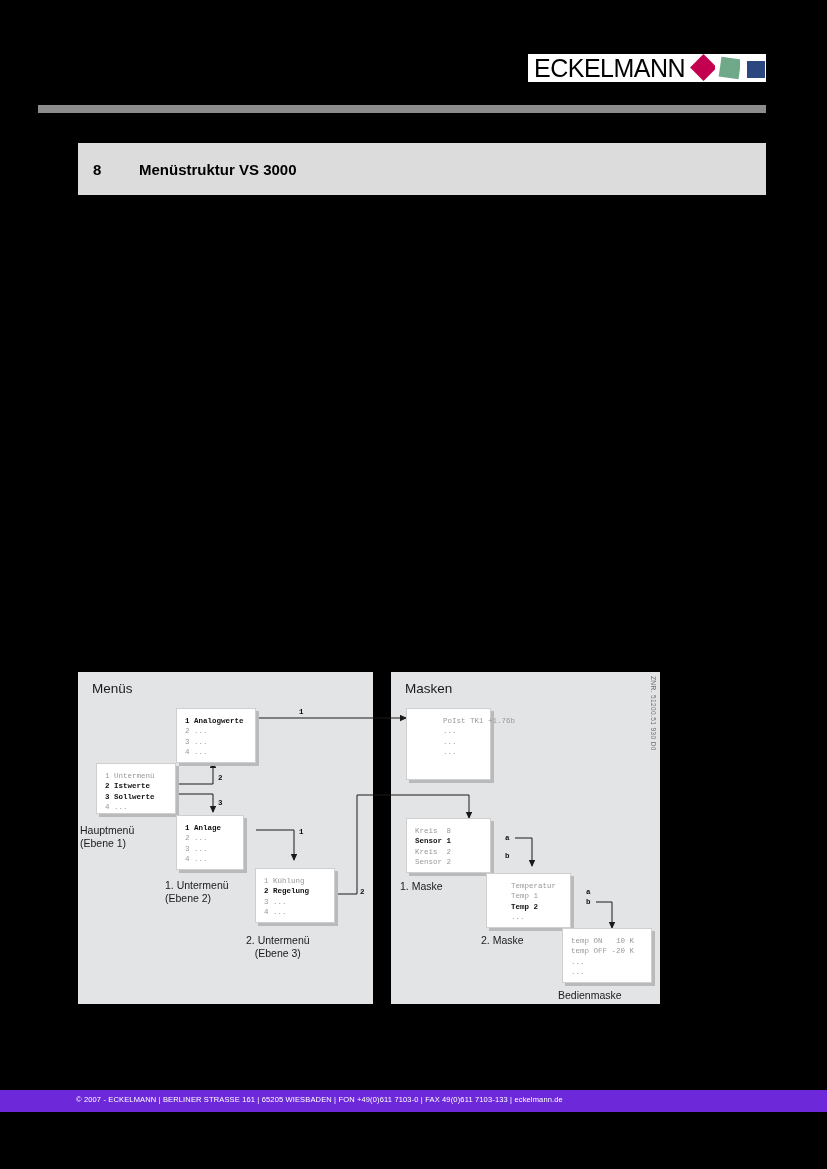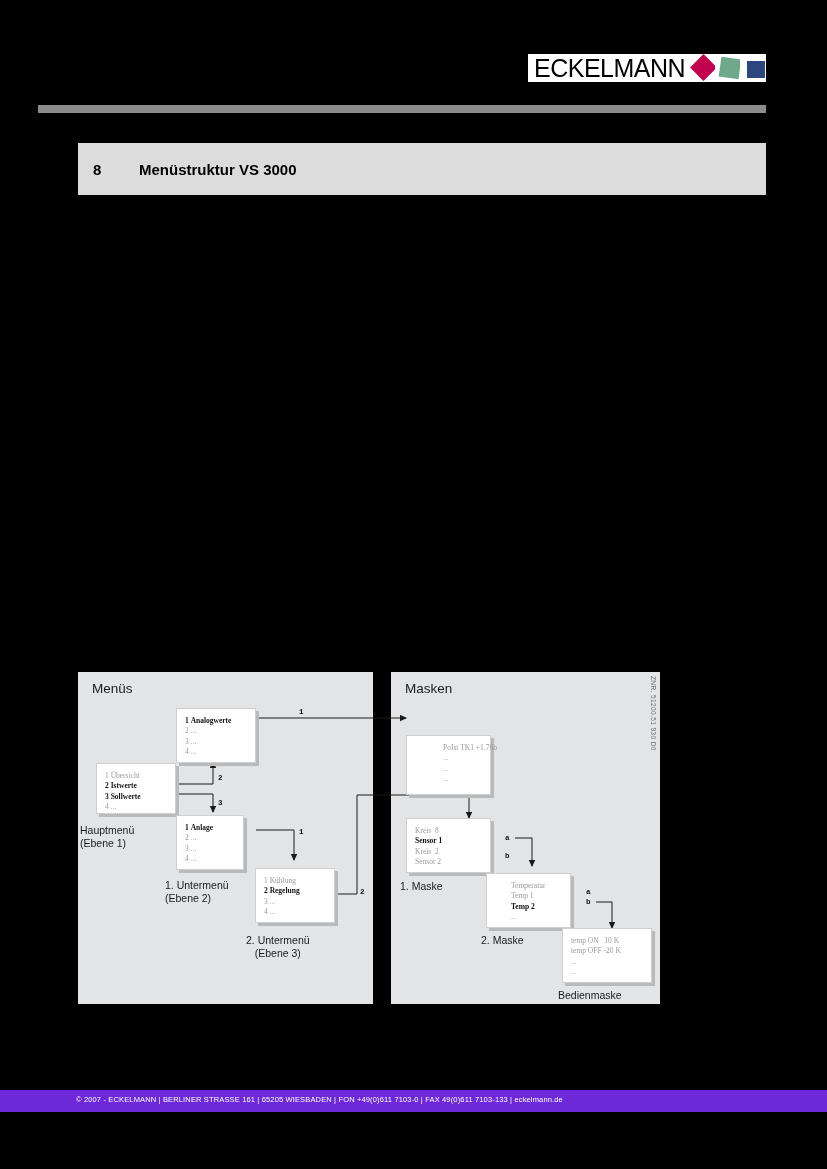--- a/index.html
+++ b/index.html
@@ -32,21 +32,21 @@
   
   #diagram{position:absolute;left:0;top:0;width:827px;height:1169px;}
   .panel{position:absolute;background:#e3e4e6;}
   #panel-left{left:78px;top:672px;width:295px;height:332px;}
   #panel-right{left:391px;top:672px;width:269px;height:332px;}
   .panel-title{position:absolute;font-size:13.5px;color:#1a1a1a;}
 
   
   .mbox{position:absolute;background:#ffffff;border:1px solid #cfcfcf;
         box-shadow:3px 3px 0 0 #b9babc;box-sizing:border-box;
-        font-family:Liberation Serif, serif;font-size:7.5px;line-height:10.3px;
+        font-family:Liberation Mono, monospace;font-size:7.5px;line-height:10.3px;
         padding:7px 0 0 8px;color:#9a9a9a;}
   .mbox .b{color:#111;font-weight:bold;}
   .mbox .l{white-space:pre;}
 
   .cap{position:absolute;font-size:10.5px;color:#1a1a1a;line-height:13px;}
 
   
   #wires{position:absolute;left:0;top:0;width:827px;height:1169px;overflow:visible;}
   .lbl{position:absolute;font-family:"Liberation Mono",monospace;font-size:7.5px;
        font-weight:bold;color:#111;}
@@ -131,21 +131,21 @@
   <div class="lbl" style="left:586px;top:898px;">b</div>
 
   <div class="mbox" id="box-analogwerte" style="left:176px;top:708px;width:80px;height:55px;">
     <div class="l"><span class="b">1</span> <span class="b">Analogwerte</span></div>
     <div class="l"><span>2</span> <span>...</span></div>
     <div class="l"><span>3</span> <span>...</span></div>
     <div class="l"><span>4</span> <span>...</span></div>
   </div>
 
   <div class="mbox" id="box-hauptmenu" style="left:96px;top:763px;width:80px;height:51px;">
-    <div class="l"><span>1</span> <span>Übersicht</span></div>
+    <div class="l"><span>1</span> <span>Untermenü</span></div>
     <div class="l"><span class="b">2</span> <span class="b">Istwerte</span></div>
     <div class="l"><span class="b">3</span> <span class="b">Sollwerte</span></div>
     <div class="l"><span>4</span> <span>...</span></div>
   </div>
   <div class="cap" style="left:80px;top:824px;white-space:pre;">Hauptmenü
 (Ebene 1)</div>
 
   <div class="mbox" id="box-anlage" style="left:176px;top:815px;width:68px;height:55px;">
     <div class="l"><span class="b">1</span> <span class="b">Anlage</span></div>
     <div class="l"><span>2</span> <span>...</span></div>
@@ -157,21 +157,21 @@
 
   <div class="mbox" id="box-regelung" style="left:255px;top:868px;width:80px;height:55px;">
     <div class="l"><span>1</span> <span>Kühlung</span></div>
     <div class="l"><span class="b">2</span> <span class="b">Regelung</span></div>
     <div class="l"><span>3</span> <span>...</span></div>
     <div class="l"><span>4</span> <span>...</span></div>
   </div>
   <div class="cap" style="left:246px;top:934px;white-space:pre;text-align:center;">2. Untermenü
 (Ebene 3)</div>
 
-  <div class="mbox" id="box-poist" style="left:406px;top:735px;width:85px;height:60px;padding-left:36px;">
+  <div class="mbox" id="box-poist" style="left:406px;top:708px;width:85px;height:72px;padding-left:36px;">
     <div class="l">PoIst TK1 +1.76b</div>
     <div class="l">...</div>
     <div class="l">...</div>
     <div class="l">...</div>
   </div>
 
   <div class="mbox" id="box-maske1" style="left:406px;top:818px;width:85px;height:55px;">
     <div class="l">Kreis  8</div>
     <div class="l b">Sensor 1</div>
     <div class="l">Kreis  2</div>

